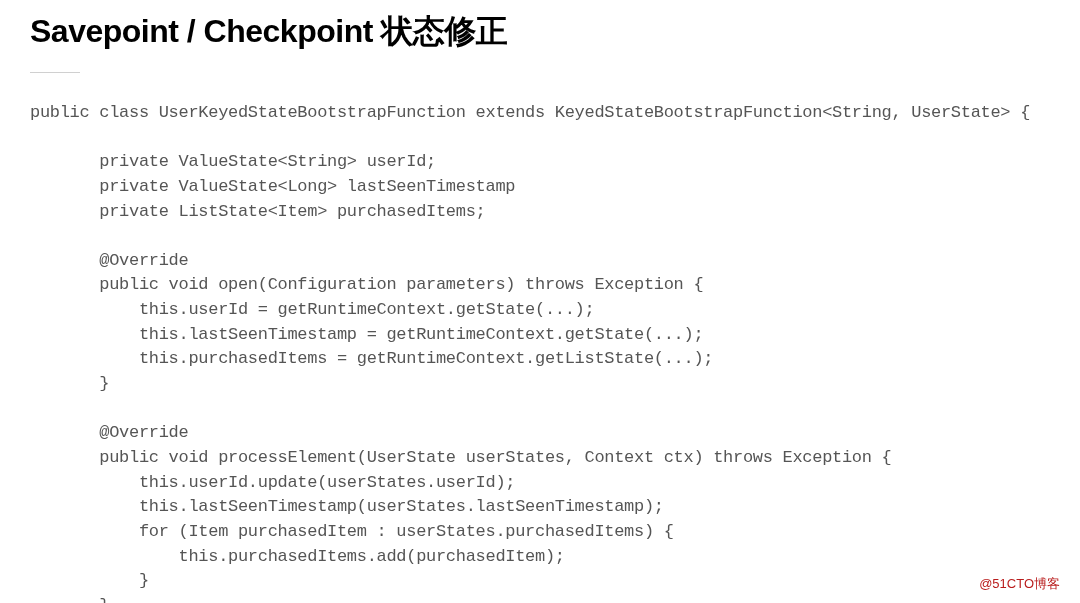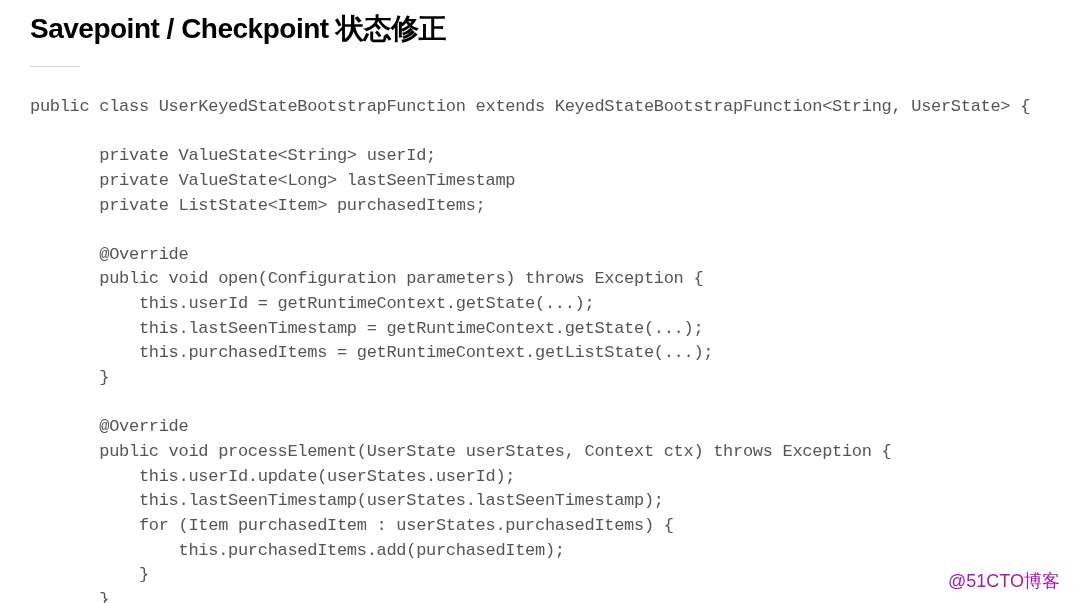--- a/index.html
+++ b/index.html
@@ -6,21 +6,21 @@
     body {
       width: 1080px;
       height: 603px;
       background: #ffffff;
       font-family: Arial, "Microsoft YaHei", sans-serif;
       padding: 10px 30px 0 30px;
       position: relative;
       overflow: hidden;
     }
     .title {
-      font-size: 28px;
+      font-size: 32px;
       font-weight: bold;
       color: #000;
       letter-spacing: -0.5px;
     }
     .divider {
       width: 50px;
       height: 1px;
       background: #d0d0d0;
       margin-top: 18px;
       margin-bottom: 28px;
@@ -31,22 +31,22 @@
       line-height: 1.45;
       color: #555;
       white-space: pre;
       font-weight: 500;
       letter-spacing: -0.3px;
     }
     .watermark {
       position: absolute;
       bottom: 10px;
       right: 20px;
-      font-size: 18px;
-      color: #a21caf;
+      font-size: 13px;
+      color: #b91c1c;
     }
   </style>
 </head>
 <body>
 
 <h1 class="title">Savepoint / Checkpoint 状态修正</h1>
 <div class="divider"></div>
 <pre class="code">public class UserKeyedStateBootstrapFunction extends KeyedStateBootstrapFunction&lt;String, UserState&gt; {
 
        private ValueState&lt;String&gt; userId;

